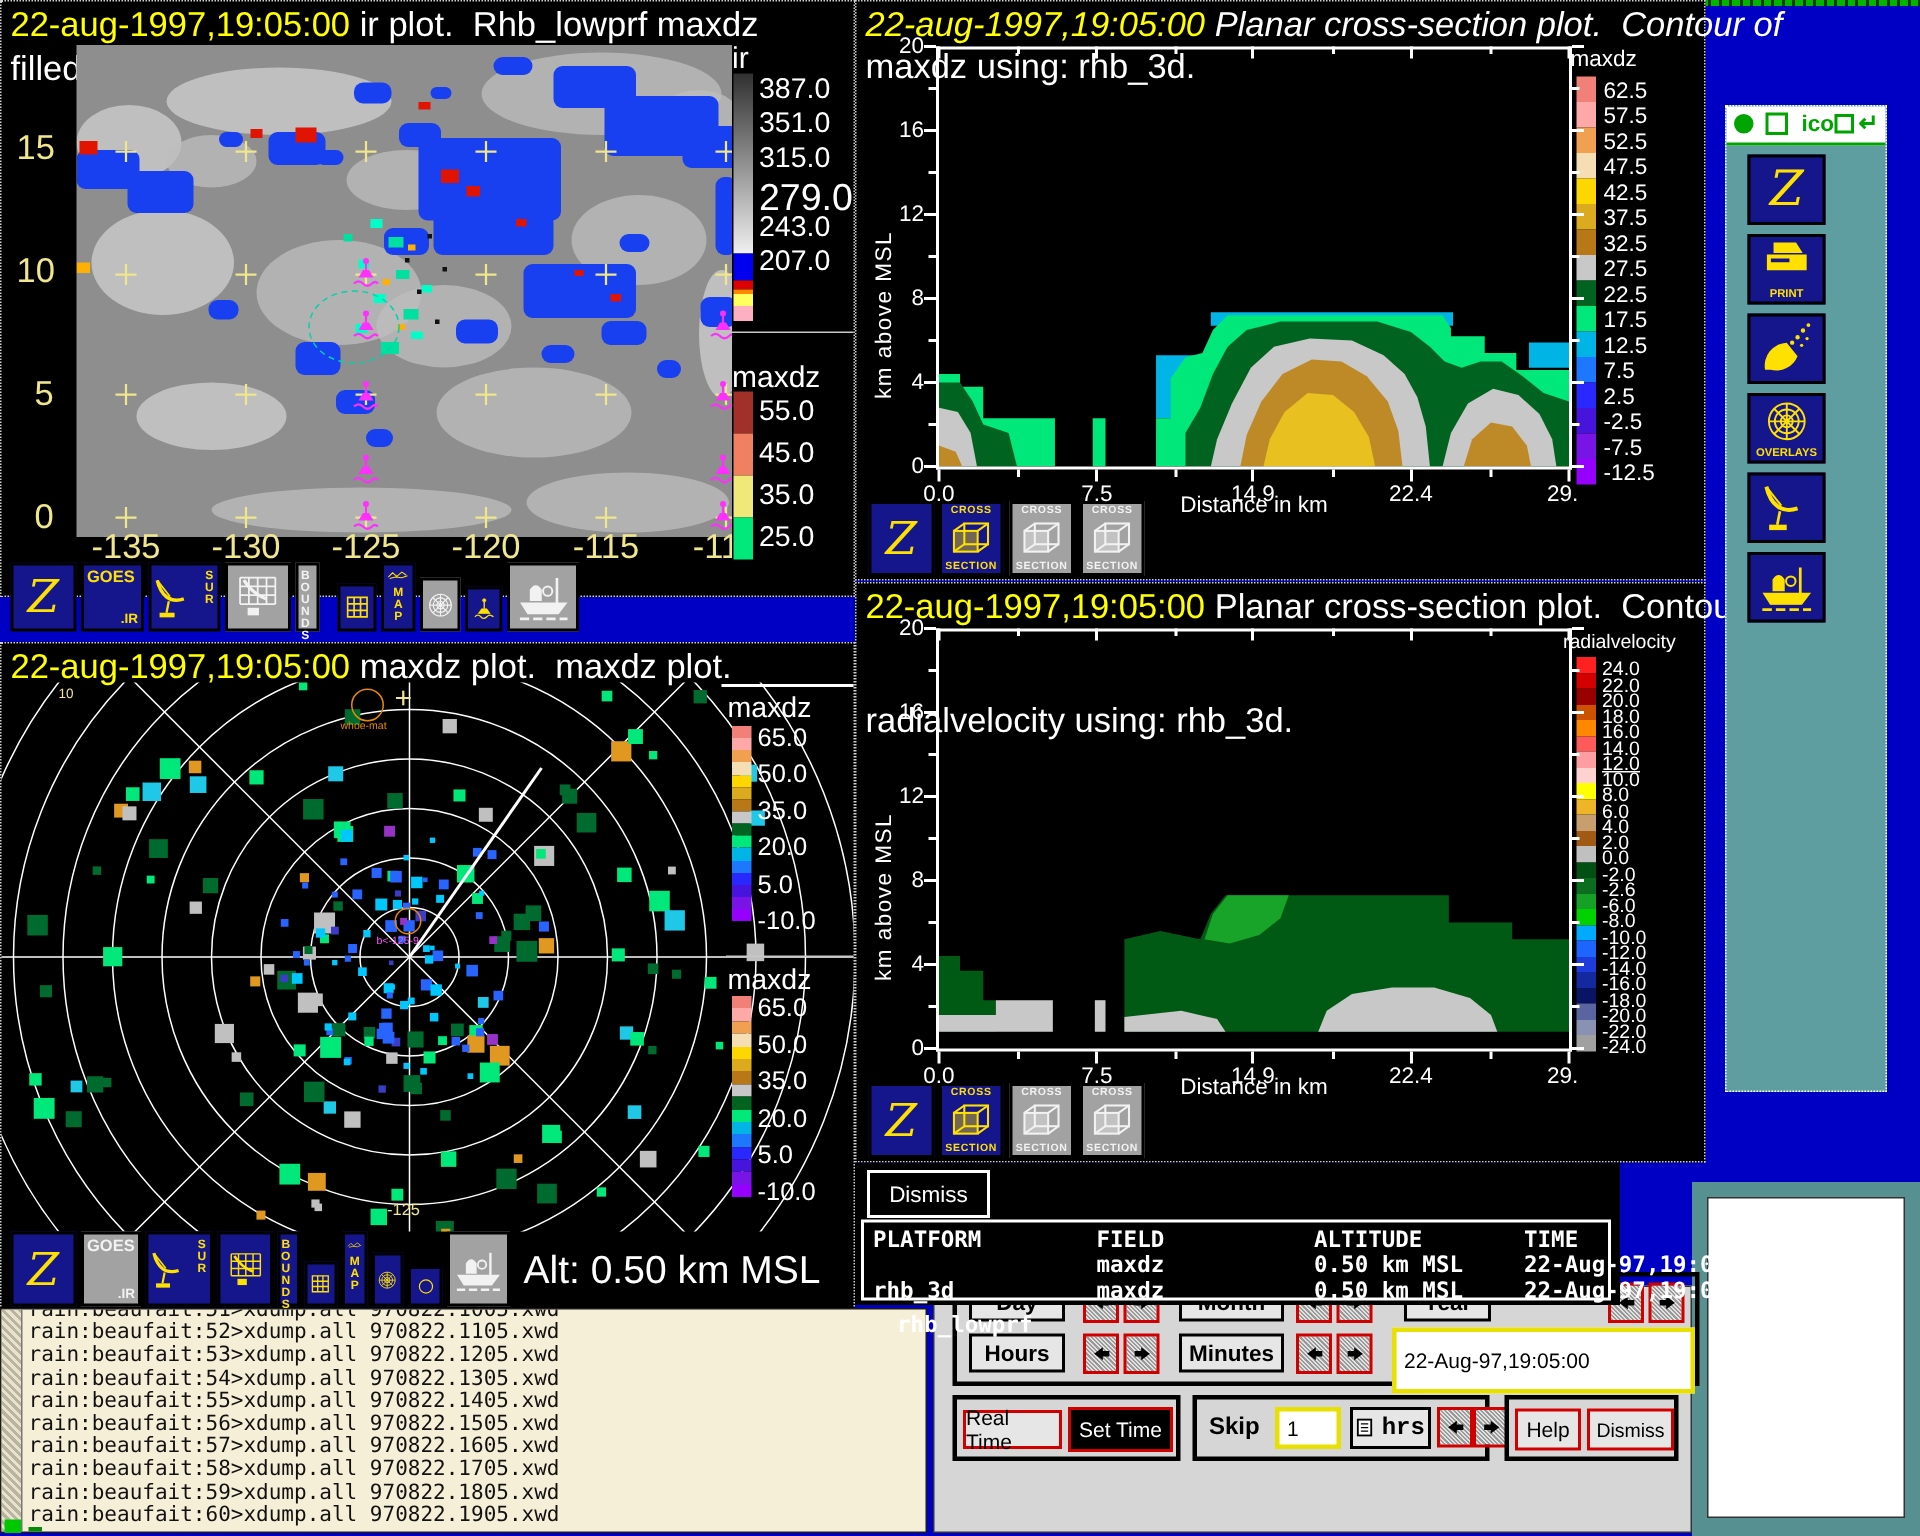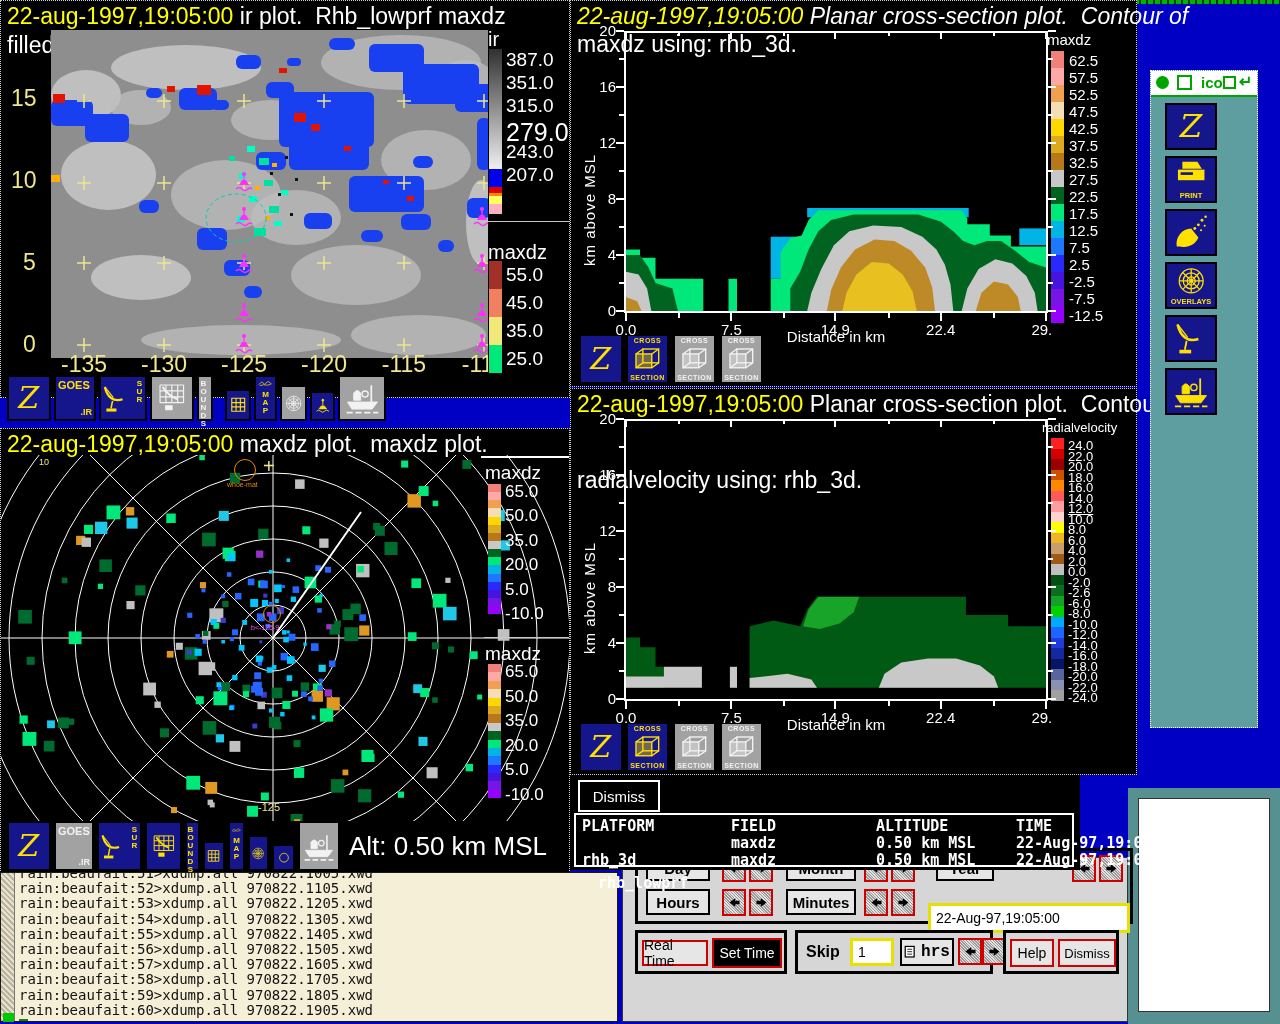--- a/index.html
+++ b/index.html
@@ -1138,21 +1138,21 @@
       <span class="stp" style="left:226px;top:38px;">
           <svg viewBox="0 0 20 18">
             <path d="M3,9 L11,3 V6.5 H17 V11.5 H11 V15 Z" fill="#000"></path>
           </svg>
         </span>
       <span class="stp" style="left:253px;top:38px;">
           <svg viewBox="0 0 20 18">
             <path d="M17,9 L9,3 V6.5 H3 V11.5 H9 V15 Z" fill="#000"></path>
           </svg>
         </span>
-      <div class="yfield" style="left:290px;top:52px;width:202px;height:30px;">22-Aug-97,19:05:00</div>
+      <div class="yfield" style="left:290px;top:34px;width:202px;height:44px;">22-Aug-97,19:05:00</div>
     </div>
     <div class="pbox" style="left:12px;top:72px;width:152px;height:44px;">
       <div class="rbtn" style="left:4px;top:7px;width:66px;height:26px;">Real Time</div>
       <div class="rbtn" style="left:74px;top:5px;width:70px;height:30px;background:#000;color:#fff;">Set Time</div>
     </div>
     <div class="pbox" style="left:172px;top:72px;width:198px;height:44px;">
       <div class="plab" style="left:8px;top:10px;">Skip</div>
       <div class="yfield" style="left:52px;top:5px;width:44px;height:28px;">1</div>
       <div class="mbtn" style="left:102px;top:5px;width:54px;height:28px;">
           <svg viewBox="0 0 16 18">

